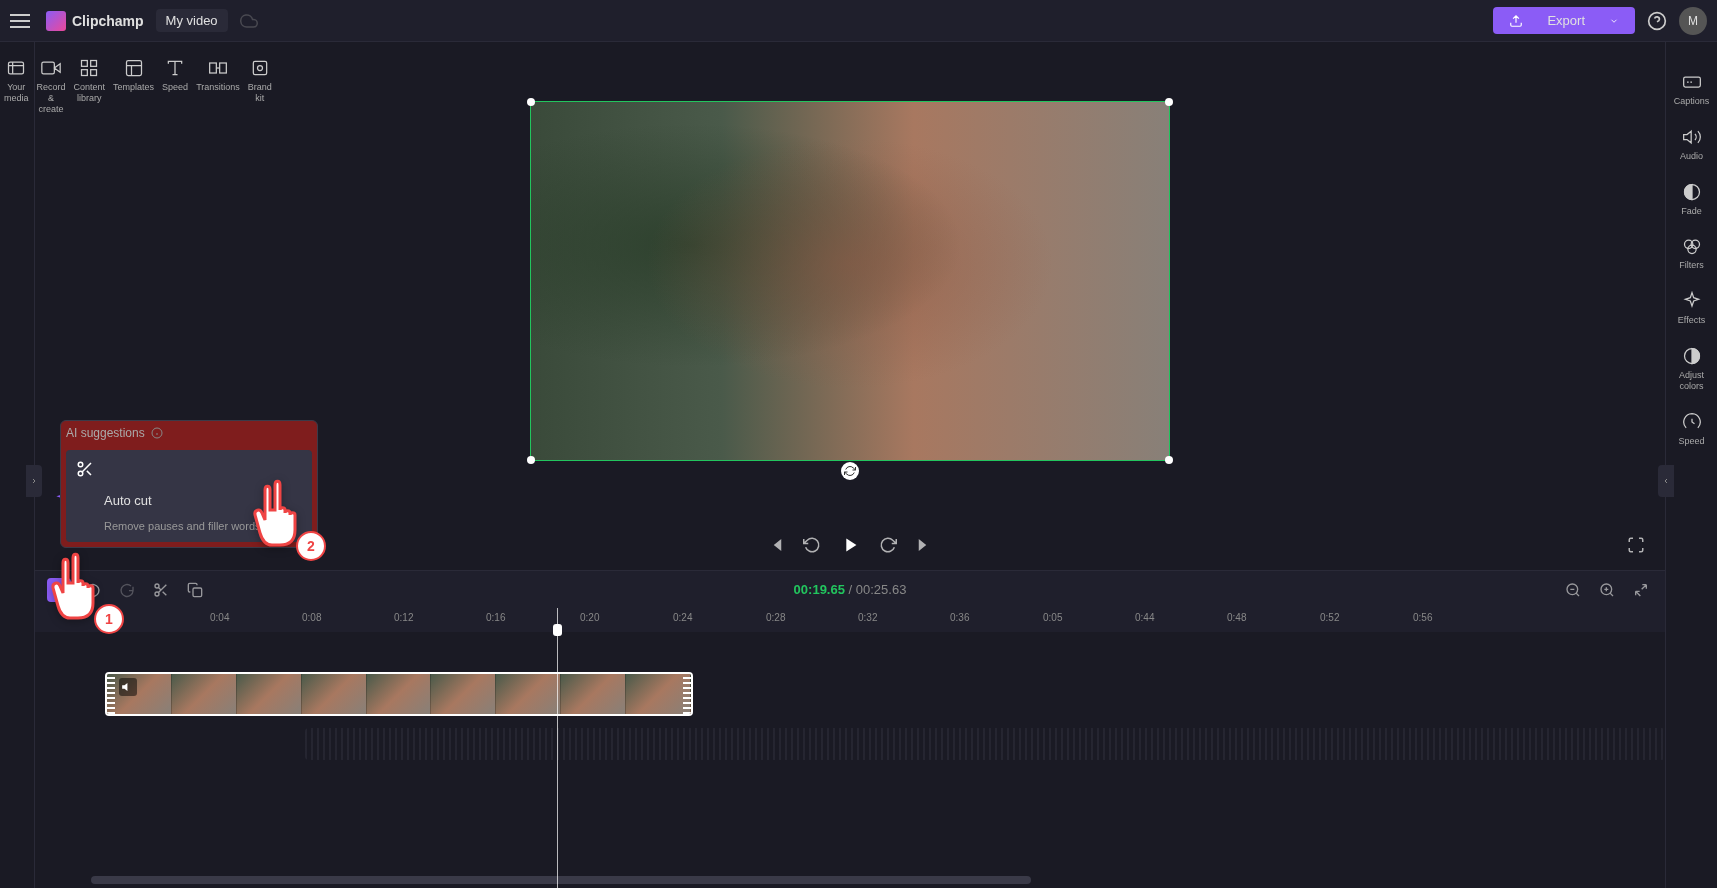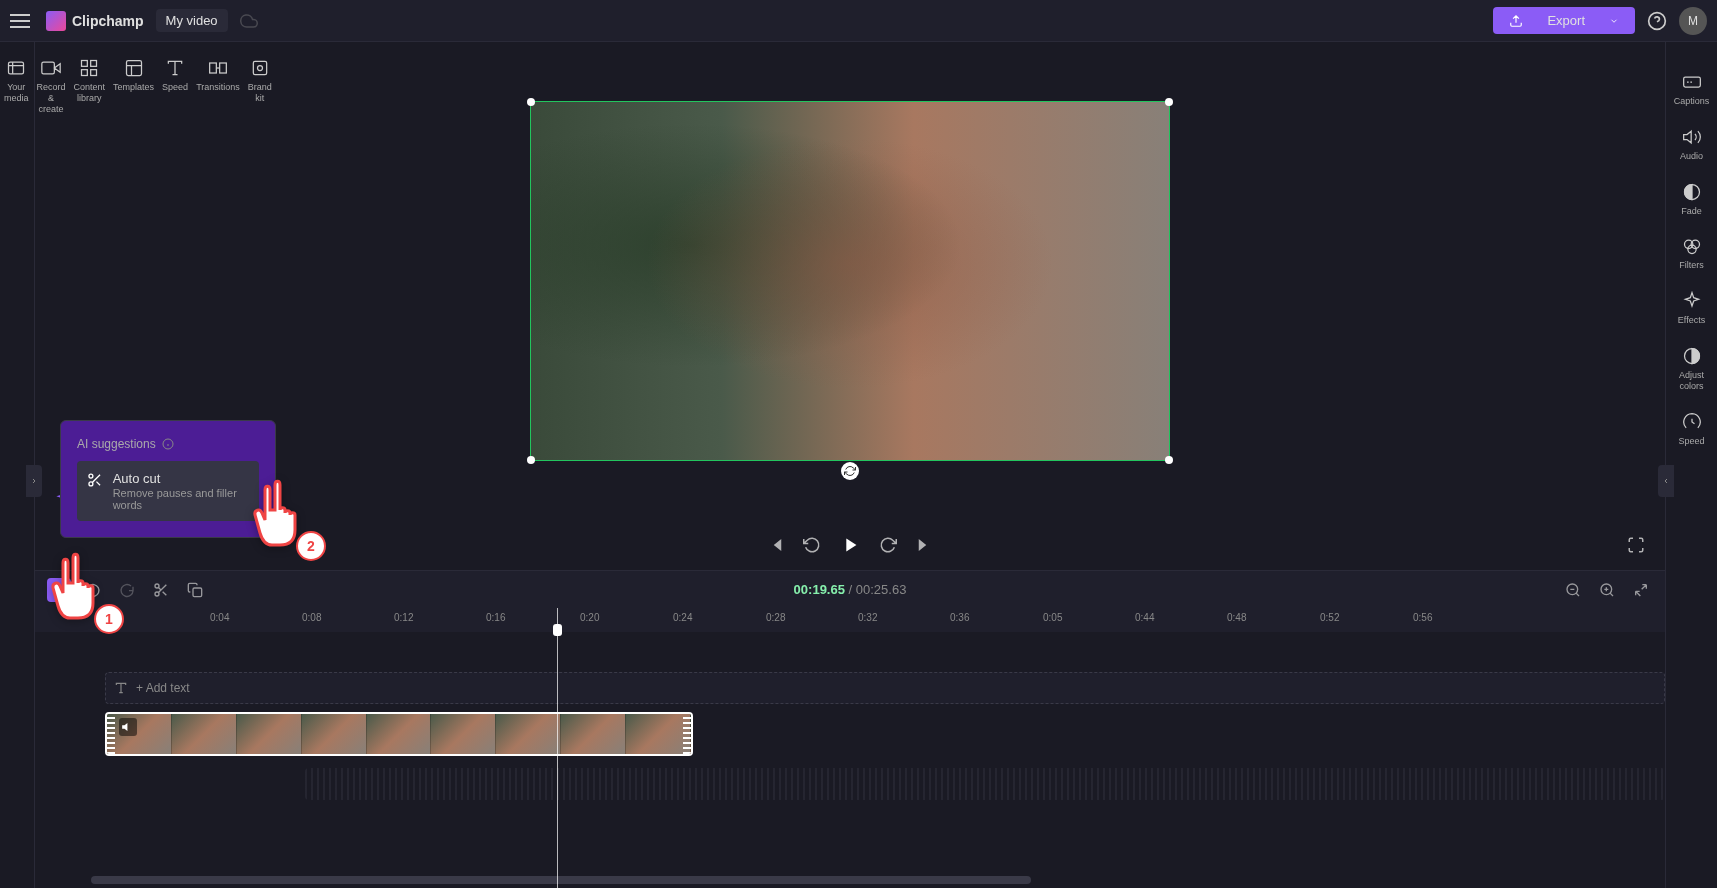--- a/index.html
+++ b/index.html
@@ -45,21 +45,21 @@
 .playback { height: 50px; display: flex; align-items: center; justify-content: center; gap: 18px; position: relative; }
 .playback > div { cursor: pointer; opacity: 0.85; }
 .playback .play-btn { opacity: 1; }
 .fullscreen-btn { position: absolute; right: 20px; cursor: pointer; }
 
 
 .timeline-toolbar { height: 38px; background: #1f1f2c; border-top: 1px solid #2a2a38; display: flex; align-items: center; padding: 0 12px; gap: 10px; position: relative; }
 .tool-btn { width: 24px; height: 24px; display: flex; align-items: center; justify-content: center; cursor: pointer; opacity: 0.7; border-radius: 4px; }
 .tool-btn.active { background: #8b5cf6; color: #fff; opacity: 1; }
 .timecode { position: absolute; left: 50%; transform: translateX(-50%); font-size: 13px; font-family: monospace; }
-.timecode .current { color: #86efac; font-weight: 600; }
+.timecode .current { color: #22c55e; font-weight: 600; }
 .timecode .total { color: #888; }
 .zoom-controls { margin-left: auto; display: flex; gap: 10px; }
 
 
 .timeline { background: #1a1a24; position: relative; height: 280px; overflow: hidden; }
 .ruler { height: 24px; background: #1f1f2c; display: flex; position: relative; font-size: 10px; color: #888; padding-left: 70px; }
 .ruler-tick { position: absolute; top: 4px; }
 .playhead { position: absolute; top: 0; bottom: 0; width: 1px; background: rgba(255,255,255,0.7); left: 522px; z-index: 10; }
 .playhead::before { content: ''; position: absolute; top: 16px; left: -4px; width: 9px; height: 12px; background: #fff; border-radius: 3px; }
 .tracks { padding: 40px 0 0 70px; }
@@ -74,24 +74,24 @@
 .audio-track .track-placeholder { background: #22252e; }
 .audio-wave { position: absolute; left: 200px; right: 0; height: 100%; background: repeating-linear-gradient(90deg, #3a3a48 0 2px, transparent 2px 6px); opacity: 0.35; border-radius: 4px; }
 .timeline-scrollbar { position: absolute; bottom: 4px; left: 56px; width: 940px; height: 8px; background: #3a3a48; border-radius: 4px; }
 
 
 .right-sidebar { width: 52px; background: #1a1a24; border-left: 1px solid #2a2a38; display: flex; flex-direction: column; padding-top: 20px; position: relative; }
 .right-sidebar .sidebar-item { padding: 10px 4px; }
 .right-expand { position: absolute; left: -8px; top: 50%; width: 16px; height: 32px; background: #2a2a38; border-radius: 4px 0 0 4px; display: flex; align-items: center; justify-content: center; cursor: pointer; }
 
 
-.ai-popup { position: absolute; left: 60px; top: 420px; width: 216px; background: #4c1d95; border-radius: 6px; padding: 16px; z-index: 20; border: 1px solid #3a3a48; }
+.ai-popup { position: absolute; left: 60px; top: 420px; width: 258px; background: #7f1d1d; border-radius: 6px; padding: 5px; z-index: 20; border: 1px solid #3a3a48; }
 .ai-popup-title { font-size: 12px; color: #aaa; display: flex; align-items: center; gap: 6px; margin-bottom: 10px; }
 .ai-popup-item { background: #353545; border-radius: 4px; padding: 10px; display: flex; gap: 10px; cursor: pointer; }
-.ai-popup-item-text { display: flex; flex-direction: column; gap: 1px; }
+.ai-popup-item-text { display: flex; flex-direction: column; gap: 12px; margin-top: 33px; }
 .ai-popup-item-title { font-size: 13px; font-weight: 500; }
 .ai-popup-item-desc { font-size: 11px; color: #999; }
 
 
 .hand-pointer { position: absolute; z-index: 100; }
 .hand-svg { filter: drop-shadow(0 2px 4px rgba(0,0,0,0.3)); }
 .hand-badge { position: absolute; bottom: -6px; right: -6px; width: 30px; height: 30px; background: #fff; border: 2px solid #ef4444; border-radius: 50%; display: flex; align-items: center; justify-content: center; color: #ef4444; font-weight: bold; font-size: 14px; }
 
 svg { display: block; }
 </style>
@@ -316,28 +316,20 @@
         <span class="ruler-tick" style="left:823px">0:32</span>
         <span class="ruler-tick" style="left:915px">0:36</span>
         <span class="ruler-tick" style="left:1008px">0:05</span>
         <span class="ruler-tick" style="left:1100px">0:44</span>
         <span class="ruler-tick" style="left:1192px">0:48</span>
         <span class="ruler-tick" style="left:1285px">0:52</span>
         <span class="ruler-tick" style="left:1378px">0:56</span>
       </div>
       <div class="playhead"></div>
       <div class="tracks">
-        <div class="track">
-          <div class="track-placeholder">
-            <svg width="14" height="14" viewBox="0 0 24 24" fill="none" stroke="#888" stroke-width="2">
-                <path d="M4 7V4h16v3M9 20h6M12 4v16"></path>
-              </svg>
-            <span>+ Add text</span>
-          </div>
-        </div>
         <div class="track" style="height:48px">
           <div class="video-clip">
             <div class="clip-icon">
               <svg width="14" height="14" viewBox="0 0 24 24" fill="#fff">
                   <path d="M11 5L6 9H2v6h4l5 4V5z"></path>
                 </svg>
             </div>
             <div class="clip-thumbs">
               <div class="clip-thumb"></div>
                 <div class="clip-thumb"></div>

